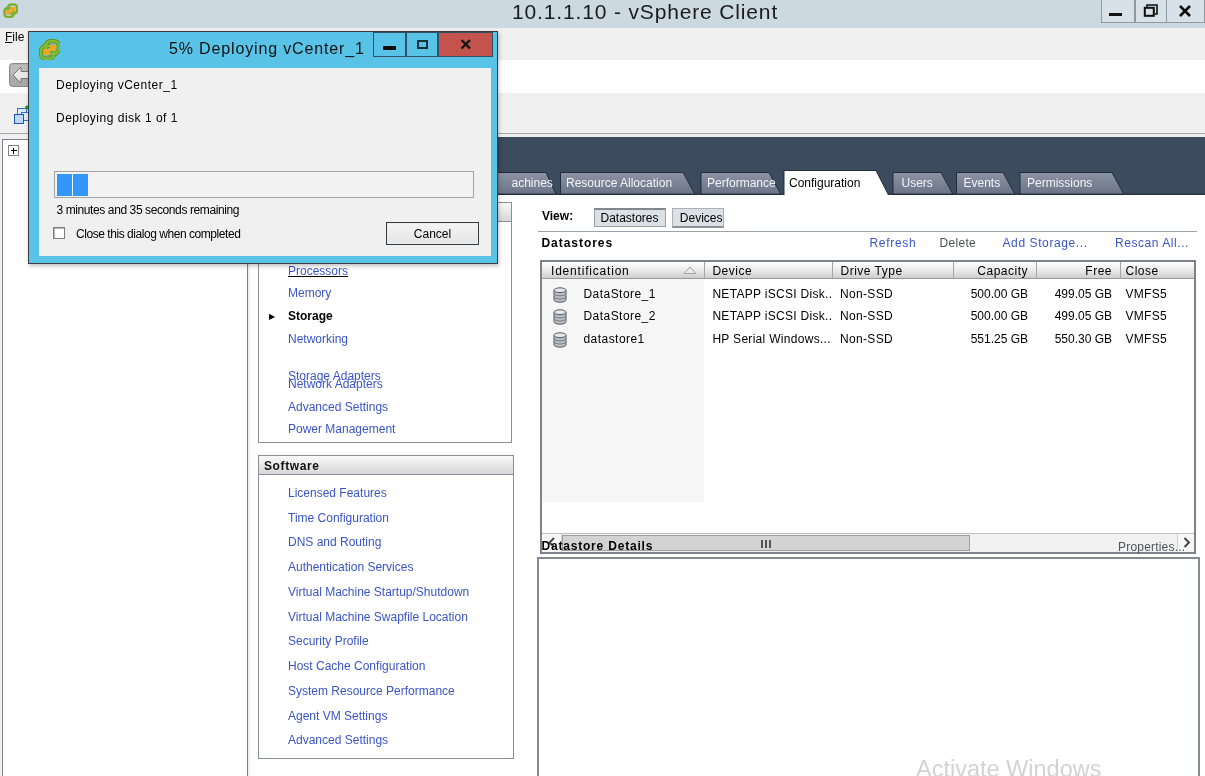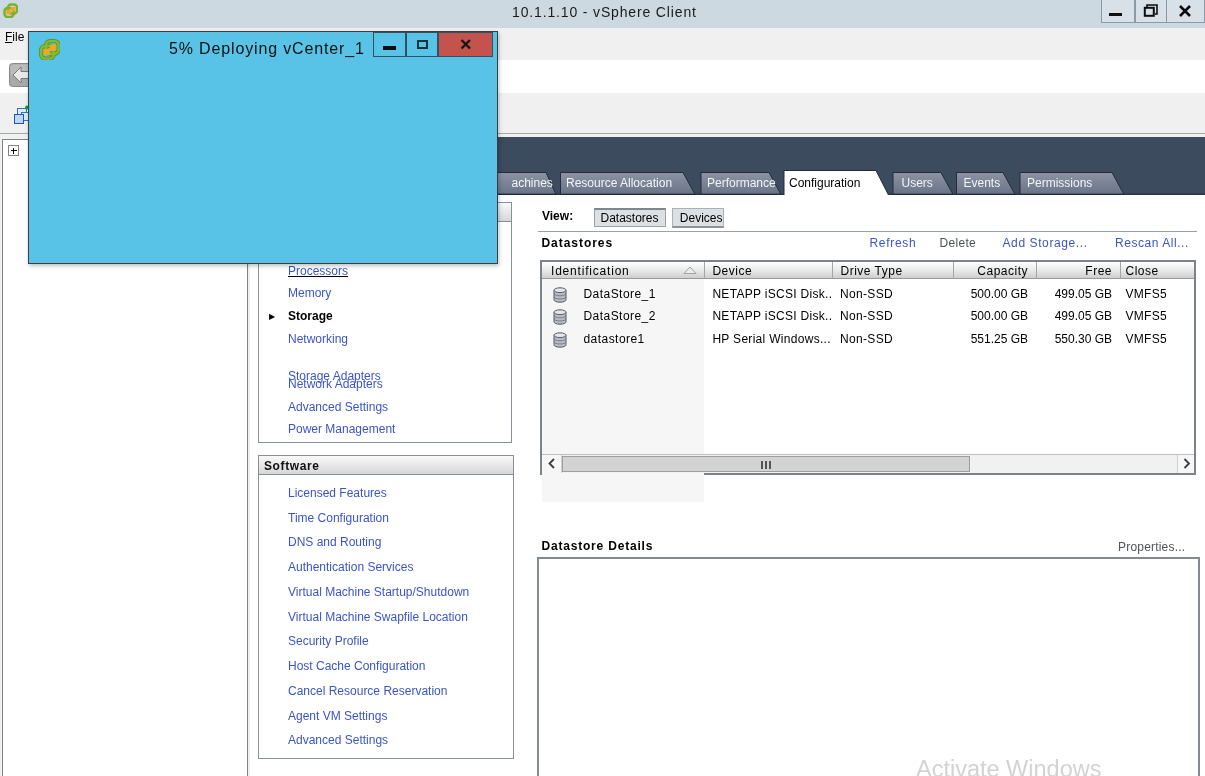--- a/index.html
+++ b/index.html
@@ -6,21 +6,21 @@
 html,body { width:1205px; height:776px; overflow:hidden; }
 body { font-family:"Liberation Sans", sans-serif; font-size:12px; color:#000; background:#f0f0f0; position:relative; }
 .abs { position:absolute; line-height:14px; }
 a.lnk { color:#3a55c8; text-decoration:none;text-align:center; }
 .b { font-weight:bold; }
 </style>
 </head>
 <body>
 
 <div class="abs" style="left:0;top:0;width:1205px;height:28px;background:#ccd9e1;"></div>
-<div class="abs" style="left:512px;top:3px;font-size:14px;line-height:18px;letter-spacing:0.85px;color:#1b1b1b;">10.1.1.10 - vSphere Client</div>
+<div class="abs" style="left:512px;top:3px;font-size:21px;line-height:18px;letter-spacing:0.85px;color:#1b1b1b;">10.1.1.10 - vSphere Client</div>
 <svg class="abs" style="left:3px;top:3px;" width="15" height="15" viewBox="0 0 30 30">
  <rect x="3" y="10" width="18" height="18" rx="6" fill="none" stroke="#79b230" stroke-width="5"></rect>
  <rect x="10" y="3" width="18" height="18" rx="6" fill="none" stroke="#79b230" stroke-width="5"></rect>
  <rect x="15.5" y="8" width="9" height="9" fill="#f3a51f"></rect>
  <rect x="6.5" y="14" width="9" height="9" fill="#f3a51f"></rect>
 </svg>
 <div class="abs" style="left:1101px;top:-1px;width:34px;height:24px;background:#d7e1e7;border:1px solid #8d99a3;"></div>
 <div class="abs" style="left:1109px;top:13px;width:13px;height:3px;background:#111;"></div>
 <div class="abs" style="left:1135px;top:-1px;width:32px;height:24px;background:#d7e1e7;border:1px solid #8d99a3;"></div>
 <svg class="abs" style="left:1135px;top:-1px;" width="32" height="24" viewBox="0 0 32 24">
@@ -103,36 +103,36 @@
  <div style="height:19px;background:linear-gradient(#f9f9f9,#d7d7d7);border-bottom:1px solid #8a9099;padding:3px 5px;font-weight:bold;color:#111;letter-spacing:0.6px;">Software</div>
 </div>
 <div class="abs" style="left:288px;top:485.8px;"><a class="lnk">Licensed Features</a></div>
 <div class="abs" style="left:288px;top:510.6px;"><a class="lnk">Time Configuration</a></div>
 <div class="abs" style="left:288px;top:535.3px;"><a class="lnk">DNS and Routing</a></div>
 <div class="abs" style="left:288px;top:560.1px;"><a class="lnk">Authentication Services</a></div>
 <div class="abs" style="left:288px;top:584.9px;"><a class="lnk">Virtual Machine Startup/Shutdown</a></div>
 <div class="abs" style="left:288px;top:609.6px;"><a class="lnk">Virtual Machine Swapfile Location</a></div>
 <div class="abs" style="left:288px;top:634.4px;"><a class="lnk">Security Profile</a></div>
 <div class="abs" style="left:288px;top:659.1px;"><a class="lnk">Host Cache Configuration</a></div>
-<div class="abs" style="left:288px;top:683.9px;"><a class="lnk">Cancel Resource Reservation</a></div>
+<div class="abs" style="left:288px;top:683.9px;"><a class="lnk">System Resource Performance</a></div>
 <div class="abs" style="left:288px;top:708.6px;"><a class="lnk">Agent VM Settings</a></div>
 <div class="abs" style="left:288px;top:733.4px;"><a class="lnk">Advanced Settings</a></div>
 
 <div class="abs b" style="left:542px;top:208.5px;">View:</div>
 <div class="abs" style="left:593.5px;top:208px;width:72px;height:19px;background:#dbe0e4;border:1px solid #9aa0a5;border-top:2px solid #7e868e;text-align:center;padding-top:1px;">Datastores</div>
 <div class="abs" style="left:671.5px;top:208px;width:52px;height:20px;background:#dbe0e4;border:1px solid #aab0b5;border-bottom:2px solid #8d9399;text-align:right;padding-top:1.5px;">Devices</div>
 <div class="abs" style="left:537.5px;top:231px;width:659px;height:1px;background:#9ba1a8;"></div>
 
 <div class="abs b" style="left:541.5px;top:235.5px;letter-spacing:0.95px;">Datastores</div>
 <div class="abs" style="left:869.5px;top:235.5px;letter-spacing:0.7px;"><a class="lnk">Refresh</a></div>
 <div class="abs" style="left:939.5px;top:235.5px;letter-spacing:0.3px;color:#4c5054;">Delete</div>
 <div class="abs" style="left:1002.5px;top:235.5px;letter-spacing:0.6px;"><a class="lnk">Add Storage...</a></div>
 <div class="abs" style="left:1115px;top:235.5px;letter-spacing:0.55px;"><a class="lnk">Rescan All...</a></div>
 
-<div class="abs" style="left:539.5px;top:259.5px;width:656.5px;height:215px;border:2px solid #7d838d;background:#fff;">
+<div class="abs" style="left:539.5px;top:259.5px;width:656.5px;height:294px;border:2px solid #7d838d;background:#fff;">
  <div style="position:absolute;left:0;top:0;width:100%;height:17.5px;background:linear-gradient(#ffffff,#eaeaea 50%,#cecece);border-bottom:1px solid #9a9a9a;"></div>
  <div style="position:absolute;left:0;top:17.5px;width:162.5px;height:222.5px;background:#f6f6f6;"></div>
 
  <div style="position:absolute;left:162.5px;top:0;width:1px;height:17.5px;background:#a5a5a5;"></div>
  <div style="position:absolute;left:290.5px;top:0;width:1px;height:17.5px;background:#a5a5a5;"></div>
  <div style="position:absolute;left:411.5px;top:0;width:1px;height:17.5px;background:#a5a5a5;"></div>
  <div style="position:absolute;left:494.5px;top:0;width:1px;height:17.5px;background:#a5a5a5;"></div>
  <div style="position:absolute;left:578px;top:0;width:1px;height:17.5px;background:#a5a5a5;"></div>
 
  <div style="position:absolute;left:9.5px;top:2px;letter-spacing:0.8px;">Identification</div>
@@ -217,13 +217,25 @@
  <div style="position:absolute;left:140px;top:7px;font-size:16px;line-height:19px;letter-spacing:0.85px;color:#111;">5% Deploying vCenter_1</div>
  <div style="position:absolute;left:344px;top:0;width:32.5px;height:25px;border:1px solid #2f5364;">
   <div style="position:absolute;left:9px;top:13px;width:13px;height:3.5px;background:#0d0d0d;"></div>
  </div>
  <div style="position:absolute;left:376.5px;top:0;width:32px;height:25px;border:1px solid #2f5364;">
   <div style="position:absolute;left:10px;top:7px;width:11px;height:9px;border:2px solid #17323d;"></div>
  </div>
  <div style="position:absolute;left:408.5px;top:0;width:55.5px;height:25px;background:#c5534d;border:1px solid #2f5364;"><svg width="53.5" height="23" viewBox="0 0 53.5 23">
         <path d="M22.5,7 L31,15.5 M31,7 L22.5,15.5" stroke="#161616" stroke-width="2.4"></path>
       </svg></div>
+ <div style="position:absolute;left:9.5px;top:36px;width:452px;height:188px;background:#f0f0f0;">
+  <div style="position:absolute;left:17.5px;top:9.5px;line-height:14px;letter-spacing:0.5px;">Deploying vCenter_1</div>
+  <div style="position:absolute;left:17.5px;top:43px;line-height:14px;letter-spacing:0.5px;">Deploying disk 1 of 1</div>
+  <div style="position:absolute;left:15.5px;top:102.5px;width:420px;height:27.5px;background:#f2f2f2;border:1px solid #a2a2a2;">
+   <div style="position:absolute;left:2px;top:2.5px;width:14.5px;height:22px;background:#3296fa;"></div>
+   <div style="position:absolute;left:18.4px;top:2.5px;width:14.5px;height:22px;background:#3296fa;"></div>
+  </div>
+  <div style="position:absolute;left:18px;top:134.5px;line-height:14px;letter-spacing:-0.4px;">3 minutes and 35 seconds remaining</div>
+  <div style="position:absolute;left:14.5px;top:159px;width:12px;height:12px;background:#fff;border:1px solid #7e7e7e;box-shadow:inset 1px 1px 0 #b8b8b8;"></div>
+  <div style="position:absolute;left:37.5px;top:158.5px;line-height:14px;letter-spacing:-0.45px;">Close this dialog when completed</div>
+  <div style="position:absolute;left:347.5px;top:153.5px;width:93px;height:23.5px;background:linear-gradient(#f4f4f4,#e4e4e4);border:1px solid #36393c;box-shadow:inset 0 0 0 1px #ededed;text-align:center;padding-top:4px;">Cancel</div>
+ </div>
 </div>
 
 </body></html>

